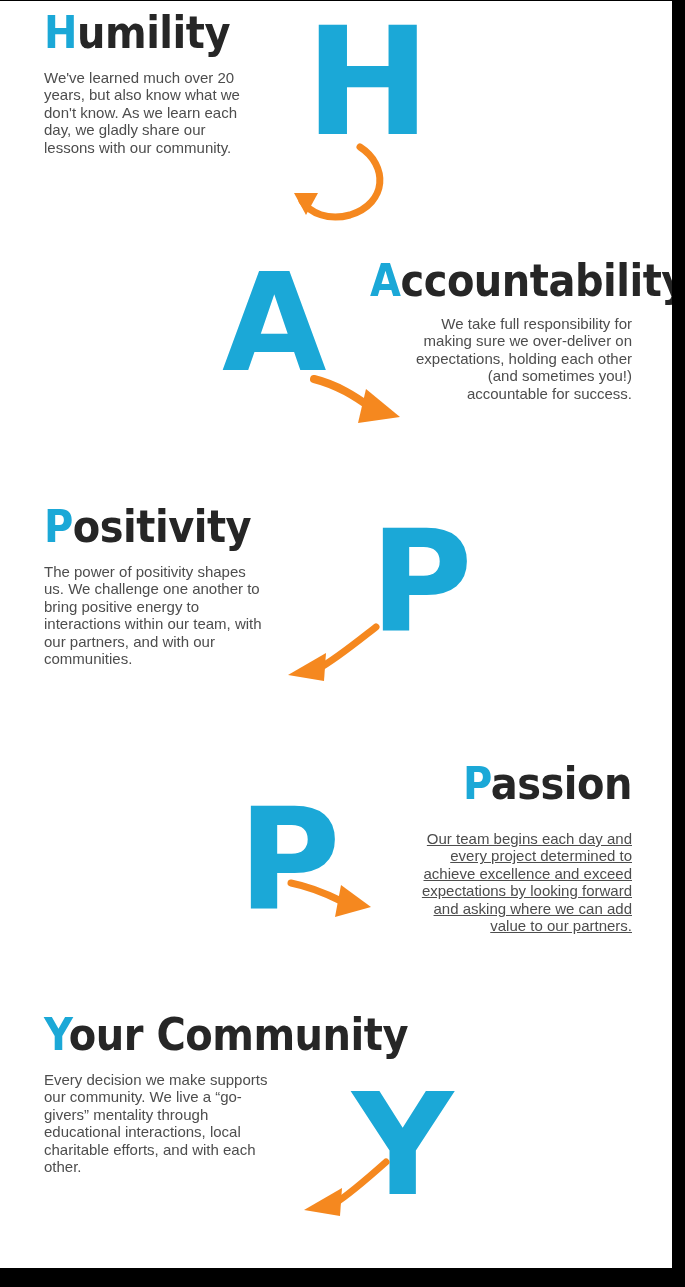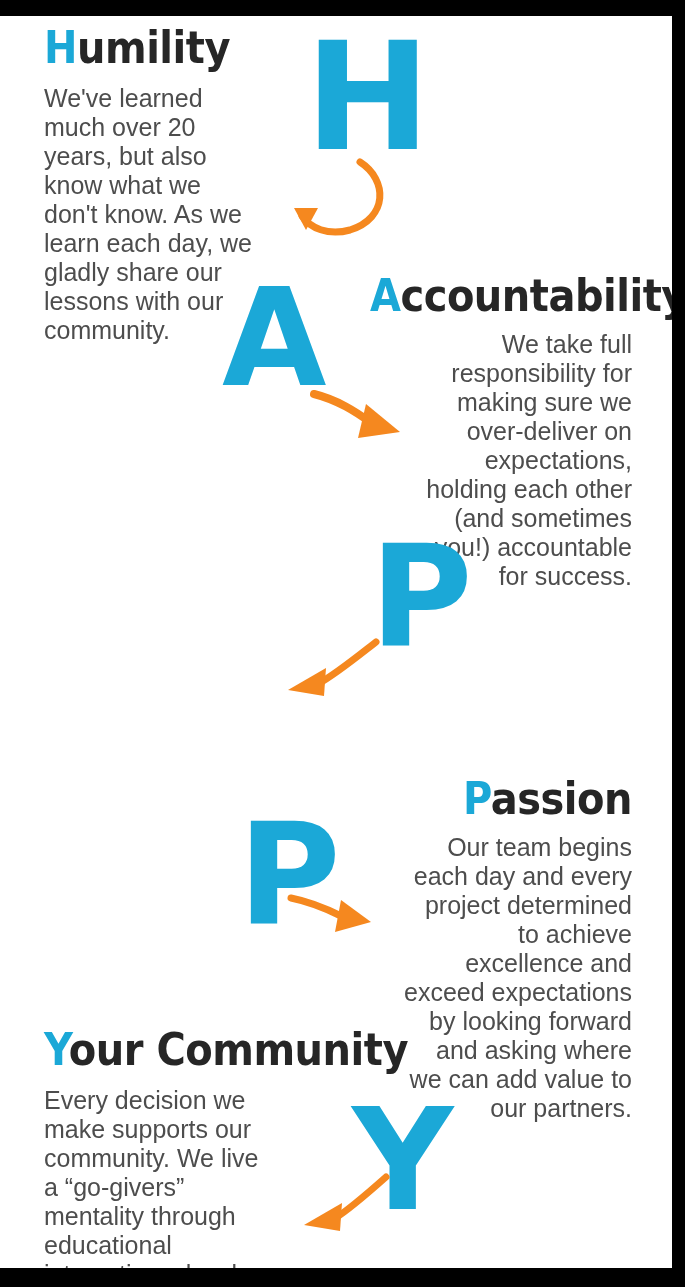--- a/index.html
+++ b/index.html
@@ -10,21 +10,21 @@
   body {
     width: 685px;
     height: 1287px;
     overflow: hidden;
     font-family: "Liberation Sans", sans-serif;
   }
 
   #canvas {
     position: absolute;
     left: 0;
-    top: 16px;
+    top: 1px;
     width: 672px;
     height: 1268px;
     background: #ffffff;
     overflow: hidden;
   }
 
   .section {
     position: absolute;
   }
 
@@ -41,21 +41,21 @@
   }
   .heading.right-origin {
     transform-origin: right bottom;
   }
   .heading .initial {
     color: #1BA8D7;
   }
 
   .body-copy {
     font-family: "Liberation Sans", sans-serif;
-    font-size: 25px;
+    font-size: 15px;
     line-height: 1.16;
     color: #4d4d4d;
   }
   .body-copy.align-right {
     text-align: right;
   }
   .body-copy.align-left {
     text-align: left;
   }
 
@@ -82,21 +82,21 @@
   #sec-accountability .body-copy { margin-top: 12px; margin-left: 44px; }
   #big-a   { left: 222px; top: 255px; font-size: 135px; }
   #arrow-a { left: 308px; top: 372px; }
 
   #sec-positivity      { left: 44px;  top: 508px; width: 230px; }
   #sec-positivity .body-copy { margin-top: 14px; width: 222px; }
   #big-p1   { left: 370px; top: 512px; font-size: 140px; }
   #arrow-p1 { left: 280px; top: 620px; }
 
   #sec-passion         { right: 40px; top: 765px; width: 232px; }
-  #sec-passion .body-copy { margin-top: 12px; }
+  #sec-passion .body-copy { margin-top: 24px; text-decoration: underline; }
   #big-p2   { left: 238px; top: 790px; font-size: 140px; }
   #arrow-p2 { left: 285px; top: 872px; }
 
   #sec-community       { left: 44px;  top: 1016px; width: 275px; }
   #sec-community .body-copy { margin-top: 14px; width: 225px; }
   #big-y   { left: 352px; top: 1075px; font-size: 140px; }
   #arrow-y { left: 296px; top: 1155px; }
 
   .edge-right {
     position: absolute;
@@ -133,20 +133,24 @@
     <div class="body-copy align-right">We take full responsibility for making sure we over-deliver on expectations, holding each other (and sometimes you!) accountable for success.</div>
   </div>
 
   <div class="bigletter" id="big-a">A</div>
 
   <svg class="arrow" id="arrow-a" width="105" height="60" viewBox="0 0 105 60">
     <path d="M 6 6 C 30 12, 48 24, 62 34" fill="none" stroke="#F5881F" stroke-width="8" stroke-linecap="round"></path>
     <path d="M 58 16 L 92 44 L 50 50 Z" fill="#F5881F"></path>
   </svg>
 
+  <div class="section" id="sec-positivity">
+    <div class="heading"><span class="initial">P</span><span>ositivity</span></div>
+    <div class="body-copy align-left">The power of positivity shapes us. We challenge one another to bring positive energy to interactions within our team, with our partners, and with our communities.</div>
+  </div>
 
   <div class="bigletter" id="big-p1">P</div>
 
   <svg class="arrow" id="arrow-p1" width="105" height="70" viewBox="0 0 105 70">
     <path d="M 96 6 C 78 20, 56 38, 38 48" fill="none" stroke="#F5881F" stroke-width="7" stroke-linecap="round"></path>
     <path d="M 46 32 L 44 60 L 8 54 Z" fill="#F5881F"></path>
   </svg>
 
   <div class="section" id="sec-passion">
     <div class="heading right-origin" style="text-align:right;"><span class="initial">P</span><span>assion</span></div>

